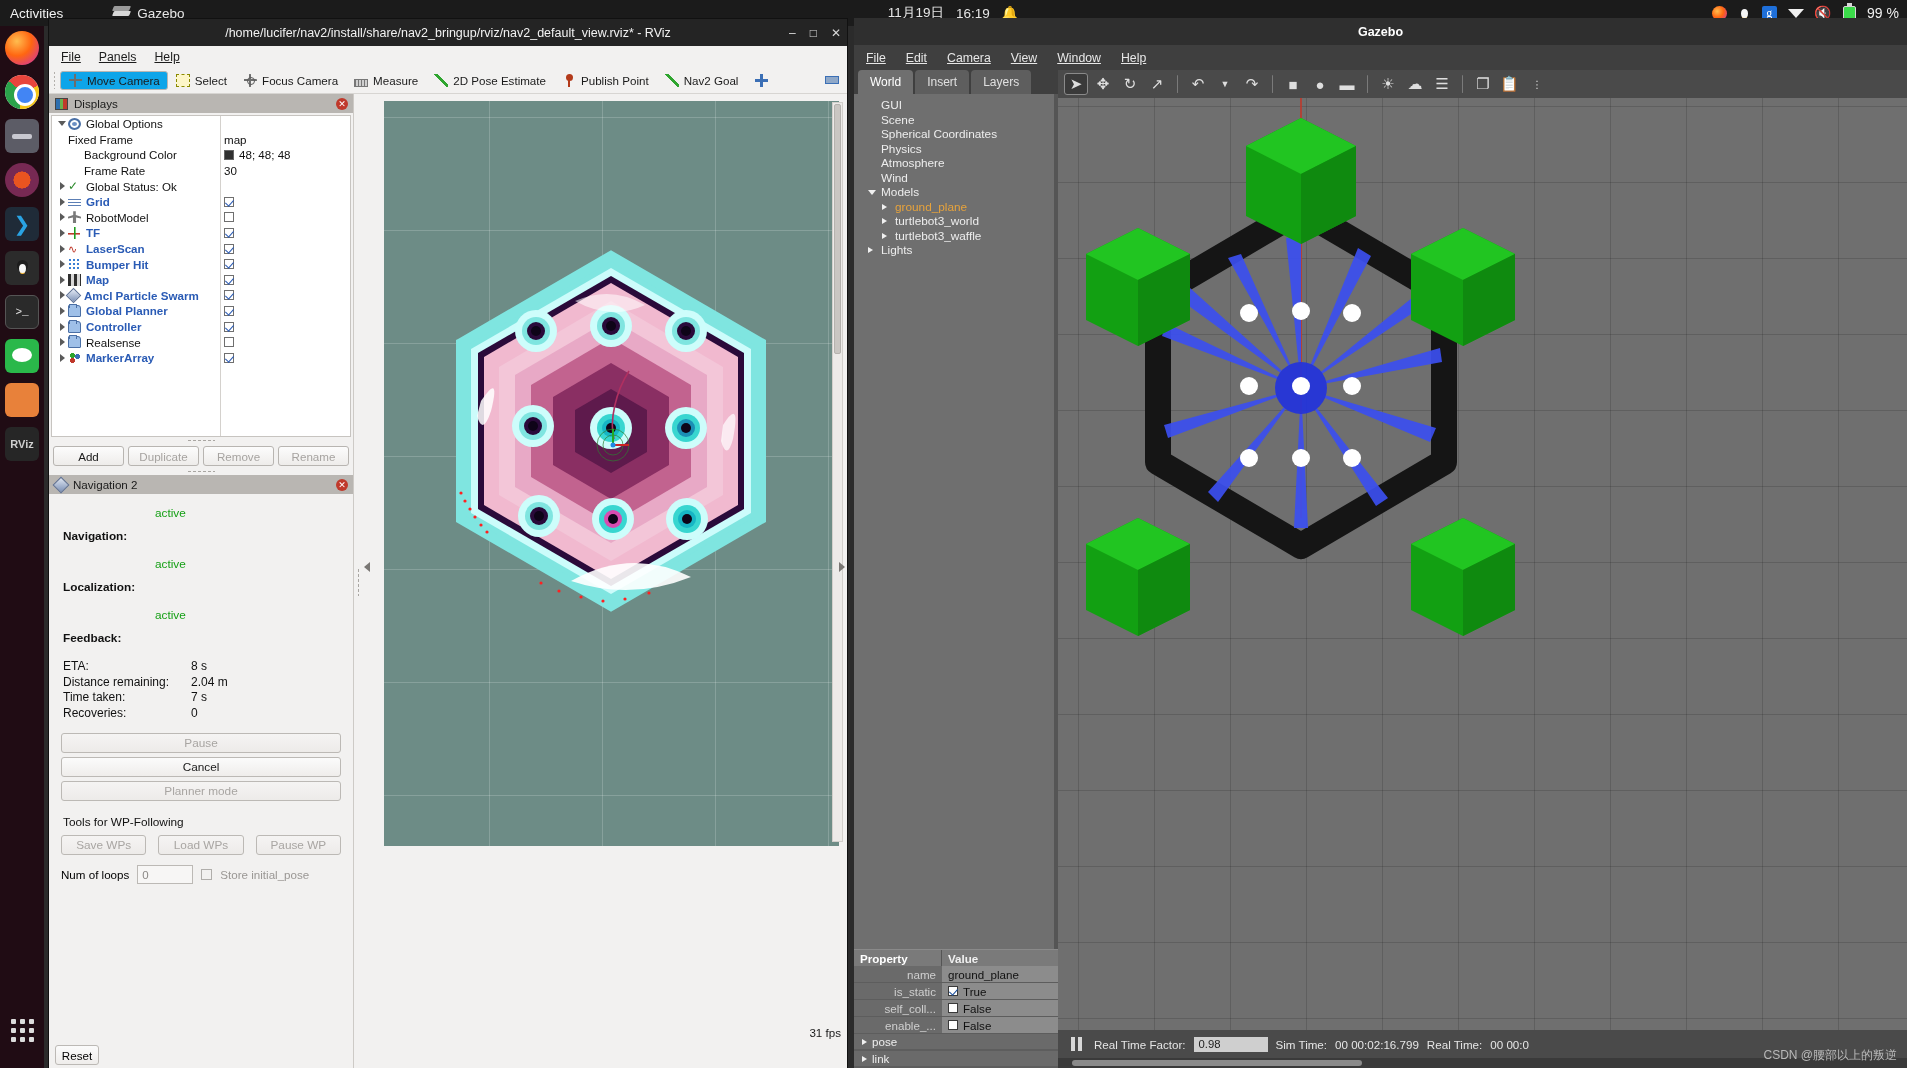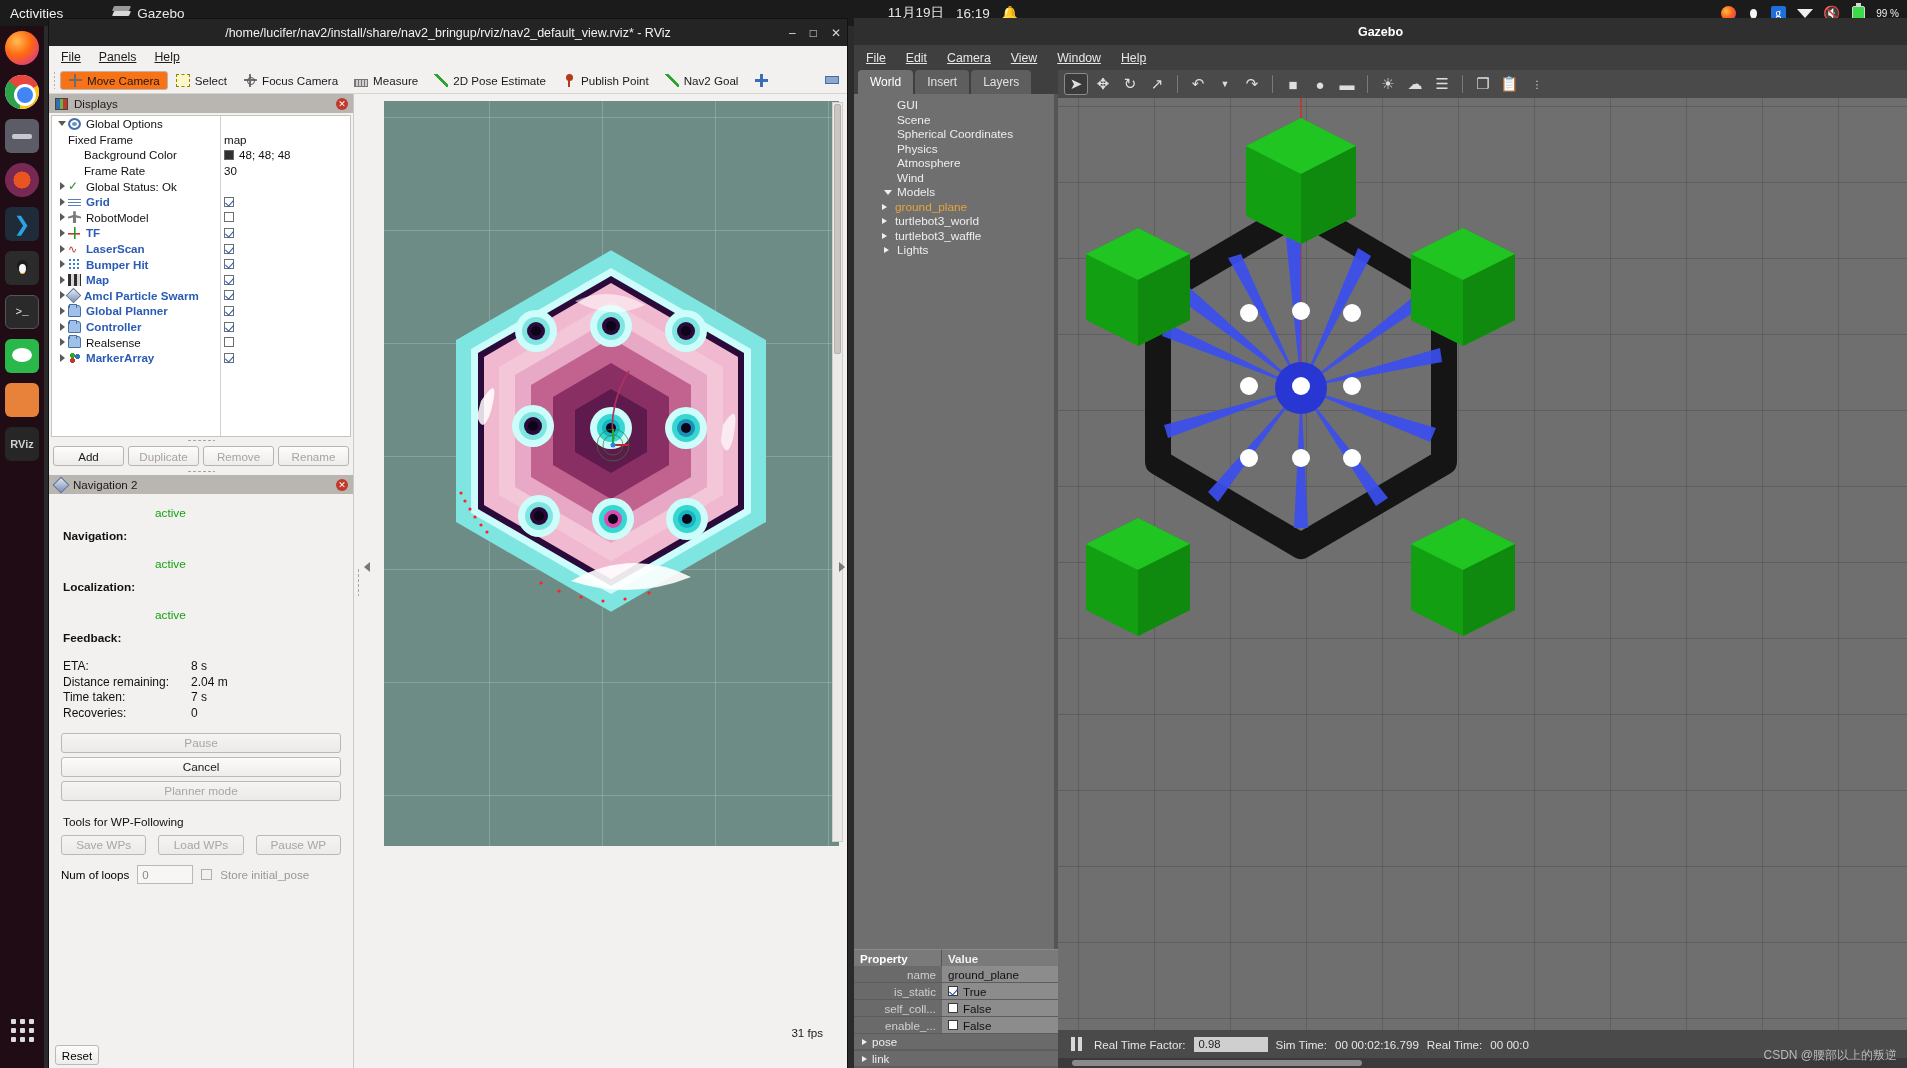--- a/index.html
+++ b/index.html
@@ -35,21 +35,21 @@
   .ic-tux::after{content:"";position:absolute;left:3px;top:4px;width:7px;height:9px;border-radius:50%;background:#f6f6f6;}
   .ic-tux em{position:absolute;left:4px;top:9px;width:5px;height:5px;background:#f6b93b;border-radius:50% 50% 40% 40%;}
   .ic-g { width:15px;height:15px;background:#1e6fd9;color:#fff;font-size:12px;line-height:15px;
           text-align:center;border-radius:2px;font-family:"Liberation Serif",serif;}
   .ic-tri { width:0;height:0;border-left:8px solid transparent;border-right:8px solid transparent;
             border-top:9px solid #f0f0f0; }
   .ic-mute { font-size:14px; color:#9b9b9b; }
   .ic-bat { width:13px;height:15px;border:1.6px solid #d6d6d6;border-radius:2px;
             background:#3bdb4a; position:relative;}
   .ic-bat::after{content:"";position:absolute;left:3px;top:-4px;width:5px;height:3px;background:#d6d6d6;}
-  .batpct{ font-size:10px; color:#f0f0f0; }
+  .batpct{ font-size:14px; color:#f0f0f0; }
   .ic-bell { font-size:14px; color:#d9d9d9; }
 
   
   .dock { position:absolute; left:0; top:26px; width:44px; height:1042px; background:#200c14; }
   .dock .slot { width:44px; height:44px; display:flex; align-items:center; justify-content:center; }
   .dk { width:34px; height:34px; border-radius:6px; display:flex; align-items:center;
         justify-content:center; font-size:15px; color:#fff; }
   .dk-ff { background: radial-gradient(circle at 35% 30%, #ffbd4f 0%, #ff6611 45%, #c92bb7 100%); border-radius:50%; }
   .dk-chrome { background:#fff; position:relative; border-radius:50%; overflow:hidden;}
   .dk-chrome::before{content:"";position:absolute;inset:0;
@@ -82,21 +82,21 @@
            color:#d8d8d8; font-size:12px; }
   .wbtns span { cursor:default; }
   .rviz-menu { height:21px; background:#f2f1f0; display:flex; align-items:center; gap:18px;
                padding-left:12px; font-size:12.3px; color:#1c1c1c; }
   .rviz-menu u { text-decoration: underline; }
   .rviz-toolbar { height:27px; background:#f2f1f0; display:flex; align-items:center;
                   gap:0px; padding-left:4px; font-size:11.6px; color:#1a1a1a;
                   border-bottom:1px solid #d7d5d2;}
   .tbtn { display:flex; align-items:center; gap:5px; padding:3px 8px; border-radius:3px;
           white-space:nowrap; }
-  .tbtn.active { background:#f97316; border:1px solid #b9b6b2; padding:2px 7px; }
+  .tbtn.active { background:#0ea5e9; border:1px solid #b9b6b2; padding:2px 7px; }
   .grip { width:4px; height:18px; margin-right:3px;
           background-image: radial-gradient(#b3b0ac 40%, transparent 41%);
           background-size:3px 4px; }
   .ico { width:14px; height:13px; display:inline-block; position:relative; flex:none;}
   .ico-move { background:
      linear-gradient(#6d6d6d,#6d6d6d) center/2px 13px no-repeat,
      linear-gradient(#6d6d6d,#6d6d6d) center/13px 2px no-repeat; }
   .ico-select { background:#fdf6c8; border:1px dashed #8a8a00; }
   .ico-focus { background:
      linear-gradient(#6d6d6d,#6d6d6d) center/2px 13px no-repeat,
@@ -220,21 +220,21 @@
   .arrow-r { position:absolute; right:2px; top:48%; width:0;height:0;
      border-top:5px solid transparent;border-bottom:5px solid transparent;border-left:6px solid #7a7774;}
 
   .viewport { position:absolute; left:22px; top:7px; width:455px; height:745px;
               background:#6d8c86; overflow:hidden; }
   .vp-grid { position:absolute; inset:0;
      background-image: linear-gradient(rgba(255,255,255,.18) 1px, transparent 1px),
                        linear-gradient(90deg, rgba(255,255,255,.18) 1px, transparent 1px);
      background-size: 113px 113px; background-position: -8px 16px; }
 
-  .fpsbar { position:absolute; right:24px; bottom:28px; font-size:11.6px; color:#1a1a1a; }
+  .fpsbar { position:absolute; right:6px; bottom:28px; font-size:11.6px; color:#1a1a1a; }
   .resetbtn { position:absolute; left:6px; bottom:2px; width:44px; height:20px;
      font-size:11.6px; background:linear-gradient(#fbfbfb,#efedeb); border:1px solid #bcb9b5;
      border-radius:3px; display:flex; align-items:center; justify-content:center;}
 
   
   .vscroll { position:absolute; right:4px; top:8px; width:11px; height:740px;
              background:#eceae8; border:1px solid #d2cfcb; }
   .vscroll s { position:absolute; left:1px; top:1px; width:7px; height:250px;
              background:#c9c6c2; border:1px solid #b5b2ae; border-radius:2px; display:block;}
 
@@ -246,21 +246,21 @@
   .gz-menu { height:25px; background:#3f3f3f; display:flex; align-items:center; gap:20px;
              padding-left:12px; font-size:12.3px; color:#e7e7e7; }
   .gz-main { display:flex; height:calc(1050px - 27px - 25px); }
   .gz-left { width:204px; background:#6f6f6f; display:flex; flex-direction:column; }
   .gz-tabs { display:flex; height:24px; padding-left:4px; gap:2px; background:#3f3f3f; }
   .gz-tab { padding:0 12px; height:24px; display:flex; align-items:center; font-size:12px;
             color:#e0e0e0; background:#5e5e5e; border-radius:4px 4px 0 0; }
   .gz-tab.active { background:#6f6f6f; color:#fff; }
   .gz-tree { flex:1; background:#6f6f6f; font-size:11.8px; color:#ededed; padding:4px 0 0 0;
              position:relative; }
-  .gz-trow { height:14.5px; display:flex; align-items:center; padding-left:30px; }
+  .gz-trow { height:14.5px; display:flex; align-items:center; padding-left:14px; }
   .gz-trow.ind { padding-left:28px; }
   .gz-trow .tw2 { width:10px; display:flex; align-items:center; }
   .tri2 { width:0;height:0;border-top:3.5px solid transparent;border-bottom:3.5px solid transparent;
           border-left:5px solid #f0f0f0; }
   .tri2.open { border-left:4px solid transparent; border-right:4px solid transparent;
                border-top:5px solid #f0f0f0; border-bottom:0; }
   .gz-trow .lb { margin-left:3px; }
   .gz-trow .lb.sel { color:#e7a33c; }
   .gz-scroll-l { position:absolute; right:0; top:0; bottom:0; width:4px; background:#555; }
 

